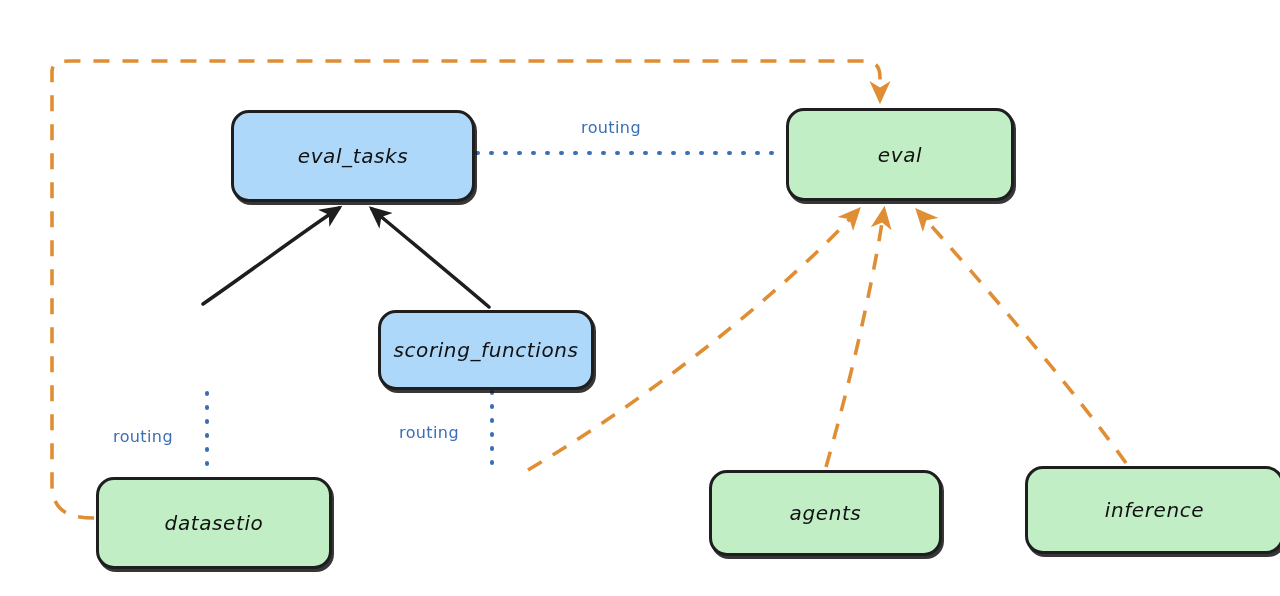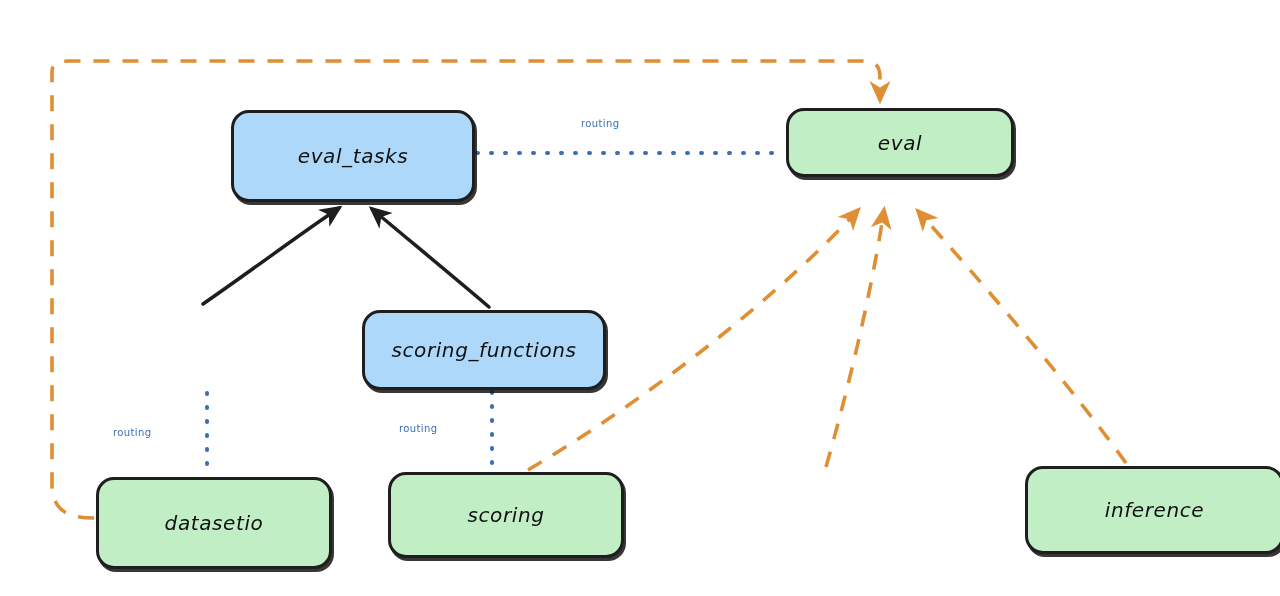--- a/index.html
+++ b/index.html
@@ -46,21 +46,21 @@
     line-height: 1;
     user-select: none;
     font-style: italic;
   }
   .node-blue { background: #aed8f9; }
   .node-green { background: #c2eec5; }
 
   .edge-label {
     position: absolute;
     font-family: "DejaVu Sans", sans-serif;
-    font-size: 10px;
+    font-size: 16px;
     color: #3a6fb5;
     letter-spacing: 0.4px;
     background: #ffffff;
     padding: 0 3px;
     user-select: none;
     white-space: nowrap;
   }
 </style>
 </head>
 <body>
@@ -98,37 +98,37 @@
              C 52 63, 58 61, 70 61
              L 862 61
              C 876 61, 880 66, 880 78
              L 880 100" fill="none" stroke="#e08e34" stroke-width="3.6" stroke-linecap="butt" stroke-dasharray="16 13" marker-end="url(#arrow-orange)"></path>
   </svg>
 
   <div class="node node-blue" style="left:231px; top:110px; width:244px; height:92px;">
     <span class="node-label">eval_tasks</span>
   </div>
 
-  <div class="node node-green" style="left:786px; top:108px; width:228px; height:69px;">
+  <div class="node node-green" style="left:786px; top:108px; width:228px; height:93px;">
     <span class="node-label">eval</span>
   </div>
 
 
-  <div class="node node-blue" style="left:362px; top:310px; width:244px; height:80px;">
+  <div class="node node-blue" style="left:378px; top:310px; width:216px; height:80px;">
     <span class="node-label">scoring_functions</span>
   </div>
 
   <div class="node node-green" style="left:96px; top:477px; width:236px; height:92px;">
     <span class="node-label">datasetio</span>
   </div>
 
-  <div class="node node-green" style="left:388px; top:472px; width:236px; height:86px;">
-    <span class="node-label">scoring</span>
+
+  <div class="node node-green" style="left:709px; top:470px; width:233px; height:86px;">
+    <span class="node-label">agents</span>
   </div>
-
 
   <div class="node node-green" style="left:1025px; top:466px; width:259px; height:88px;">
     <span class="node-label">inference</span>
   </div>
 
   <div class="edge-label" style="left:578px; top:118px;">routing</div>
 
   <div class="edge-label" style="left:110px; top:427px;">routing</div>
 
   <div class="edge-label" style="left:396px; top:423px;">routing</div>

